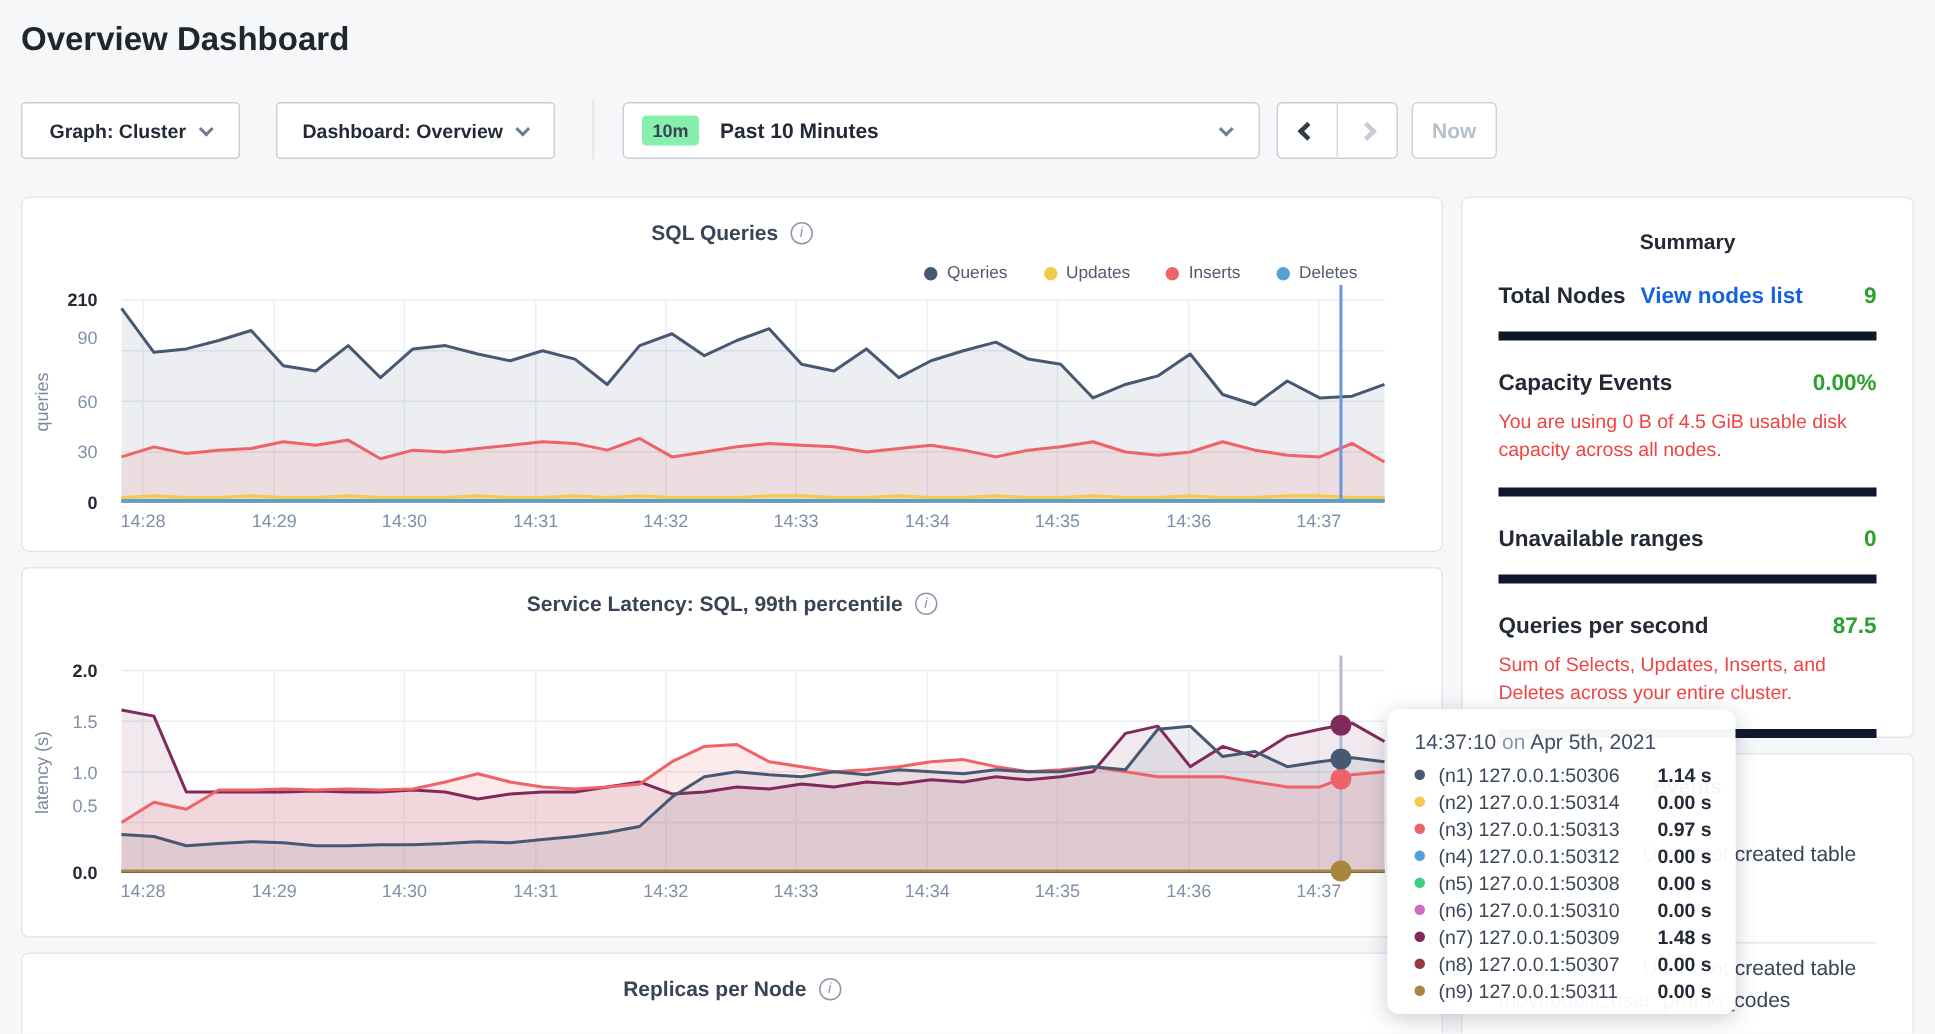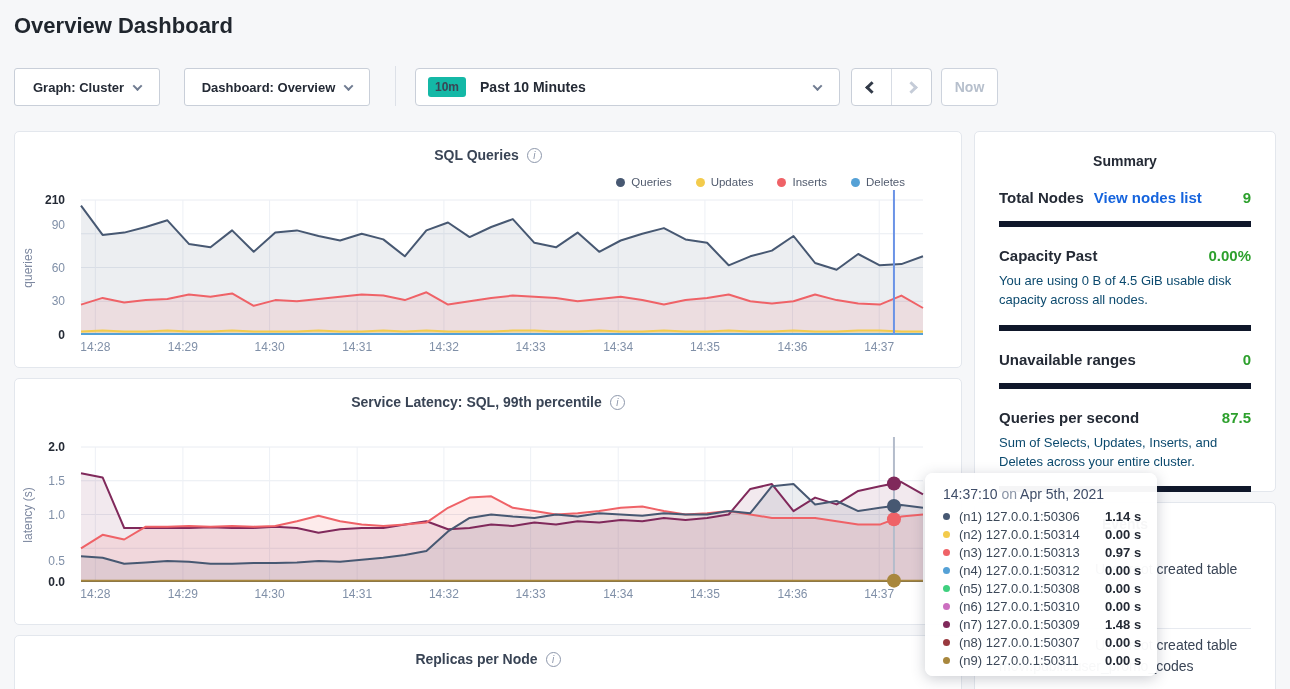--- a/index.html
+++ b/index.html
@@ -9,21 +9,21 @@
 
   .page-title { position:absolute; left:14px; top:13px; font-size:22px; font-weight:600; color:#20262e; }
 
   
   .dd { position:absolute; top:68px; height:38px; background:#fff; border:1px solid #c9cfd9; border-radius:3px;
         display:flex; align-items:center; justify-content:center; gap:10px; font-size:13px; font-weight:bold; color:#242a35; cursor:pointer; }
   .chev { width:7px; height:7px; border-right:2px solid #707c91; border-bottom:2px solid #707c91; transform:rotate(45deg) translate(-1px,-1px); }
   .toolbar-divider { position:absolute; left:395px; top:66px; width:1px; height:40px; background:#dde1e8; }
   .timepicker { position:absolute; left:415px; top:68px; width:425px; height:38px; background:#fff; border:1px solid #c9cfd9; border-radius:4px;
         display:flex; align-items:center; cursor:pointer; }
-  .time-badge { margin-left:12px; background:#14b8a6; color:#3a4precision55; color:#3a4555; font-size:12px; font-weight:bold; padding:3px 7px; border-radius:3px; }
+  .time-badge { margin-left:12px; background:#86efac; color:#3a4precision55; color:#3a4555; font-size:12px; font-weight:bold; padding:3px 7px; border-radius:3px; }
   .time-label { margin-left:14px; font-size:14px; font-weight:bold; color:#242a35; }
   .timepicker .chev { position:absolute; right:18px; }
   .nav-group { position:absolute; left:851px; top:68px; width:81px; height:38px; background:#fff; border:1px solid #c9cfd9; border-radius:4px; display:flex; }
   .nav-btn { width:40px; height:100%; display:flex; align-items:center; justify-content:center; cursor:pointer; }
   .nav-btn:first-child { border-right:1px solid #d7dce4; }
   .arrow { width:9px; height:9px; border-right:3px solid #323a48; border-bottom:3px solid #323a48; }
   .arrow.left { transform:rotate(135deg); }
   .arrow.right { transform:rotate(-45deg); border-color:#c5ccd8; }
   .now-btn { position:absolute; left:941px; top:68px; width:57px; height:38px; background:#fff; border:1px solid #cdd3dd; border-radius:4px;
         display:flex; align-items:center; justify-content:center; font-size:14px; font-weight:bold; color:#b6bfcc; cursor:default; }
@@ -55,21 +55,21 @@
 
   
   #summary-card { left:974px; top:131px; width:302px; height:361px; }
   .card-title { padding-top:21px; text-align:center; font-size:14px; font-weight:bold; color:#242a35; }
   .srow { margin:0 24px; padding:20px 0 15px 0; border-bottom:6px solid #0f172a; }
   .srow:last-child { border-bottom:none; }
   .srow-line { display:flex; align-items:baseline; font-size:15px; font-weight:bold; }
   .srow-label { color:#242a35; }
   .srow-link { margin-left:10px; color:#1664dd; cursor:pointer; }
   .srow-value { margin-left:auto; color:#2da02d; text-align:right; }
-  .srow-desc { margin-top:8px; font-size:13px; font-weight:normal; color:#0c4a6e; line-height:1.45; }
+  .srow-desc { margin-top:8px; font-size:13px; font-weight:normal; color:#ef4444; line-height:1.45; }
 
   #events-card { left:974px; top:502px; width:302px; height:220px; }
   .event-text { position:absolute; white-space:nowrap; font-size:14px; color:#394455; }
   .event-divider { position:absolute; left:24px; right:24px; top:125px; height:1px; background:#e7eaf0; }
 
   
   #tooltip { position:absolute; left:925px; top:473px; width:232px; height:203px; background:rgba(255,255,255,0.96);
         border-radius:8px; box-shadow:0 3px 14px rgba(50,60,80,0.25); z-index:10; padding:13px 0 0 18px; }
   .tt-head { font-size:14px; color:#3f4d68; margin-bottom:6px; }
   .tt-head .on { color:#8a94a6; }
@@ -184,21 +184,21 @@
 
   <section class="panel" id="latency-panel">
     <div class="panel-title">
       <span class="t">Service Latency: SQL, 99th percentile</span><span class="info-icon">i</span>
     </div>
     <div class="ylabel">
         <span>latency (s)</span>
       </div>
     <div class="yticks">
         <div class="ytick bold" style="top: 135px;">0.0</div>
-        <div class="ytick" style="top: 114px;">0.5</div>
+        <div class="ytick" style="top: 90px;">0.5</div>
         <div class="ytick" style="top: 67.5px;">1.0</div>
         <div class="ytick" style="top: 33.75px;">1.5</div>
         <div class="ytick bold" style="top: 0px;">2.0</div>
       </div>
     <div class="plot-wrap">
       <svg width="842" height="135" viewBox="0 0 842 135">
           <line x1="0" x2="842" y1="101.25" y2="101.25" stroke="#e9ecf2" stroke-width="1"></line>
           <line x1="0" x2="842" y1="67.5" y2="67.5" stroke="#e9ecf2" stroke-width="1"></line>
           <line x1="0" x2="842" y1="33.75" y2="33.75" stroke="#e9ecf2" stroke-width="1"></line>
           <line x1="0" x2="842" y1="0" y2="0" stroke="#e9ecf2" stroke-width="1"></line>
@@ -251,21 +251,21 @@
     <div class="card-title">Summary</div>
     <div class="srow">
       <div class="srow-line">
         <span class="srow-label">Total Nodes</span>
         <a class="srow-link">View nodes list</a>
         <span class="srow-value">9</span>
       </div>
     </div>
     <div class="srow">
       <div class="srow-line">
-        <span class="srow-label">Capacity Past</span>
+        <span class="srow-label">Capacity Events</span>
         <span class="srow-value">0.00%</span>
       </div>
       <div class="srow-desc">You are using 0 B of 4.5 GiB usable disk capacity across all nodes.</div>
     </div>
     <div class="srow">
       <div class="srow-line">
         <span class="srow-label">Unavailable ranges</span>
         <span class="srow-value">0</span>
       </div>
     </div>

